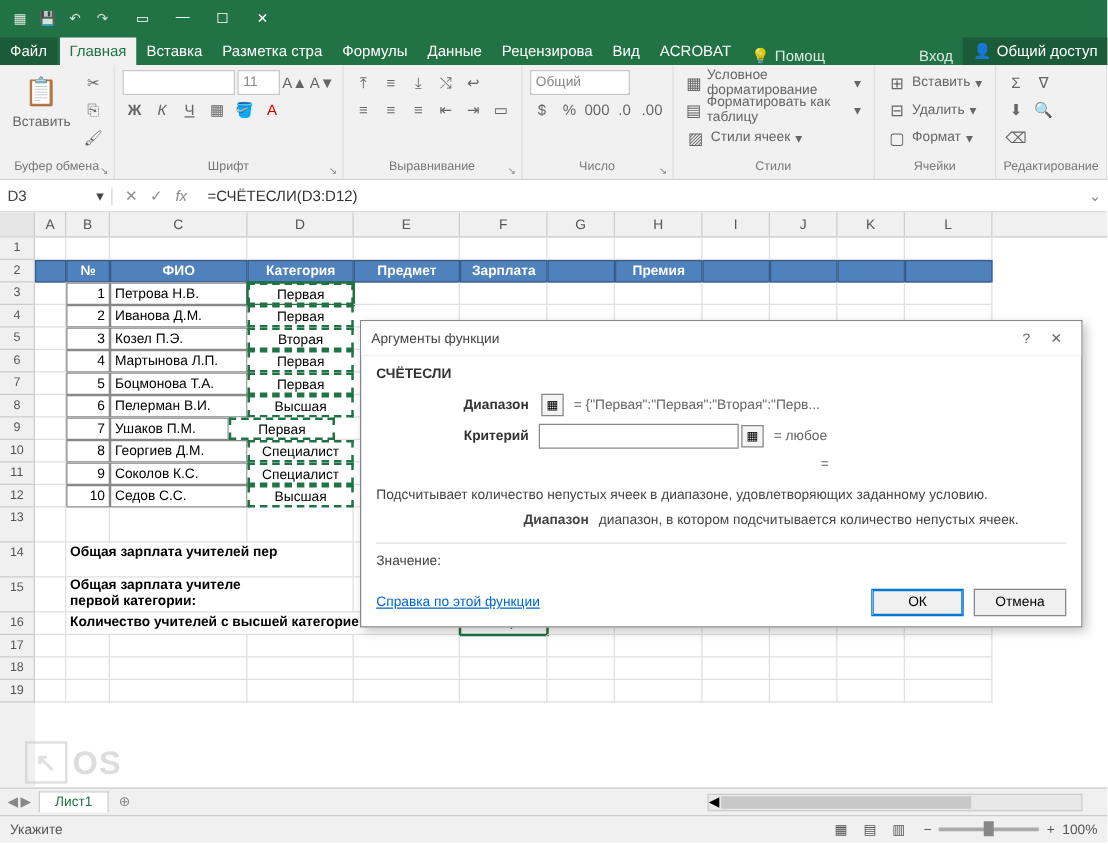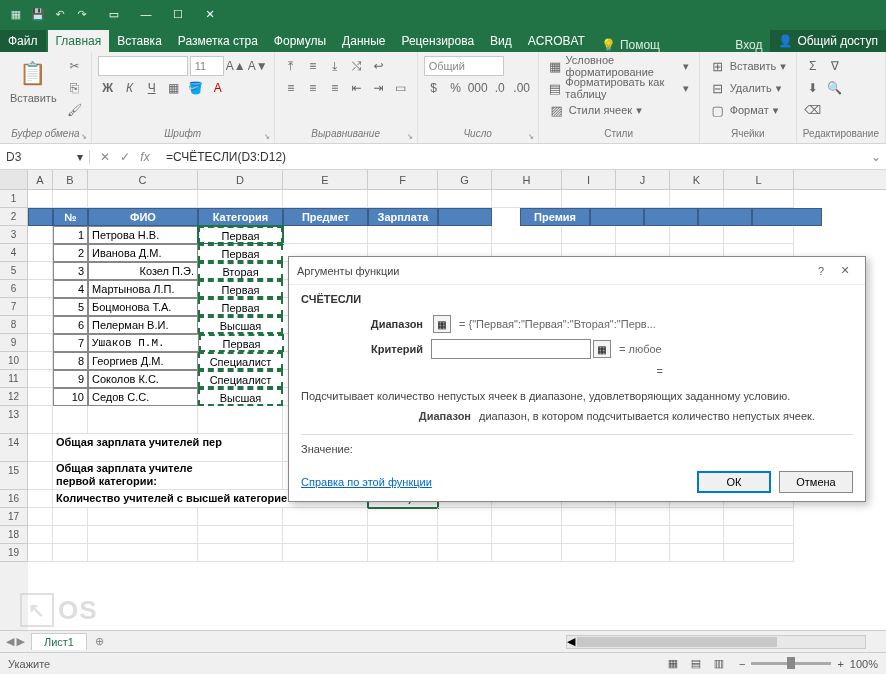--- a/index.html
+++ b/index.html
@@ -29,21 +29,21 @@
 .ribbon .group-label { text-align: center; font-size: 10px; color: #777; padding-top: 2px; }
 .ribbon .group-content { display: flex; gap: 4px; align-items: flex-start; flex: 1; }
 .ribbon .btn-large { display: flex; flex-direction: column; align-items: center; gap: 2px; padding: 2px 4px; }
 .ribbon .btn-large .icon { width: 32px; height: 32px; display: flex; align-items: center; justify-content: center; font-size: 22px; }
 .ribbon .rows { display: flex; flex-direction: column; gap: 2px; }
 .ribbon .row { display: flex; gap: 2px; align-items: center; }
 .ribbon .sbtn { width: 20px; height: 20px; border: 1px solid transparent; display: flex; align-items: center; justify-content: center; font-size: 12px; color: #666; }
 .ribbon .combo { height: 20px; border: 1px solid #c8c8c8; background: #fff; font-size: 11px; padding: 0 4px; display: flex; align-items: center; color: #888; }
 .ribbon .menu-btn { display: flex; align-items: center; gap: 4px; padding: 2px 4px; height: 20px; }
 .ribbon .menu-btn .mi { width: 16px; height: 16px; display: flex; align-items: center; justify-content: center; font-size: 13px; }
-.ribbon .group .corner { position: relative; font-style: italic; }
+.ribbon .group .corner { position: relative; }
 .ribbon .group .corner::after { content: "↘"; position: absolute; right: -2px; bottom: -2px; font-size: 8px; color: #888; }
 
 
 .fbar { height: 26px; border-bottom: 1px solid #d4d4d4; display: flex; align-items: center; background: #fff; font-size: 12px; }
 .fbar .name-box { width: 90px; border-right: 1px solid #d4d4d4; padding: 0 6px; display: flex; align-items: center; justify-content: space-between; color: #444; }
 .fbar .fx-btns { display: flex; gap: 2px; padding: 0 6px; color: #888; }
 .fbar .fx-btns span { width: 18px; text-align: center; }
 .fbar .formula { flex: 1; padding: 0 6px; color: #333; }
 .fbar .expand { width: 20px; text-align: center; color: #888; }
 
@@ -371,21 +371,21 @@
           <div class="cell " style="width: 70px;"></div>
         </div>
         <div class="cell-row thead">
           <div class="cell " style="width: 25px;"></div>
           <div class="cell " style="width: 35px;">№</div>
           <div class="cell " style="width: 110px;">ФИО</div>
           <div class="cell " style="width: 85px;">Категория</div>
           <div class="cell " style="width: 85px;">Предмет</div>
           <div class="cell " style="width: 70px;">Зарплата</div>
           <div class="cell" style="width: 54px;"></div>
-          <div class="cell " style="width: 70px; margin-left: 28px;">Премия</div>
+          <div class="cell " style="width: 70px;">Премия</div>
           <div class="cell" style="width: 54px;"></div>
           <div class="cell" style="width: 54px;"></div>
           <div class="cell" style="width: 54px;"></div>
           <div class="cell" style="width: 70px;"></div>
         </div>
         <div class="cell-row tbody">
           <div class="cell " style="width: 25px;"></div>
           <div class="cell b right" style="width: 35px;">1</div>
           <div class="cell b" style="width: 110px;">Петрова Н.В.</div>
           <div class="cell b center marquee active-cell" style="width: 85px;">Первая</div>
@@ -408,21 +408,21 @@
           <div class="cell " style="width: 54px;"></div>
           <div class="cell " style="width: 70px;"></div>
           <div class="cell " style="width: 54px;"></div>
           <div class="cell " style="width: 54px;"></div>
           <div class="cell " style="width: 54px;"></div>
           <div class="cell " style="width: 70px;"></div>
         </div>
         <div class="cell-row tbody">
           <div class="cell " style="width: 25px;"></div>
           <div class="cell b right" style="width: 35px;">3</div>
-          <div class="cell b" style="width: 110px; text-align: right;">Козел П.Э.</div>
+          <div class="cell b" style="width: 110px;">Козел П.Э.</div>
           <div class="cell b center marquee" style="width: 85px;">Вторая</div>
           <div class="cell " style="width: 85px;"></div>
           <div class="cell " style="width: 70px;"></div>
           <div class="cell " style="width: 54px;"></div>
           <div class="cell " style="width: 70px;"></div>
           <div class="cell " style="width: 54px;"></div>
           <div class="cell " style="width: 54px;"></div>
           <div class="cell " style="width: 54px;"></div>
           <div class="cell " style="width: 70px;"></div>
         </div>
@@ -464,21 +464,21 @@
           <div class="cell " style="width: 54px;"></div>
           <div class="cell " style="width: 70px;"></div>
           <div class="cell " style="width: 54px;"></div>
           <div class="cell " style="width: 54px;"></div>
           <div class="cell " style="width: 54px;"></div>
           <div class="cell " style="width: 70px;"></div>
         </div>
         <div class="cell-row tbody">
           <div class="cell " style="width: 25px;"></div>
           <div class="cell b right" style="width: 35px;">7</div>
-          <div class="cell b" style="width: 111px; font-family: Liberation Mono, monospace;">Ушаков П.М.</div>
+          <div class="cell b" style="width: 95px;">Ушаков П.М.</div>
           <div class="cell b center marquee" style="width: 85px;">Первая</div>
           <div class="cell " style="width: 85px;"></div>
           <div class="cell " style="width: 70px;"></div>
           <div class="cell " style="width: 54px;"></div>
           <div class="cell " style="width: 70px;"></div>
           <div class="cell " style="width: 54px;"></div>
           <div class="cell " style="width: 54px;"></div>
           <div class="cell " style="width: 54px;"></div>
           <div class="cell " style="width: 70px;"></div>
         </div>

